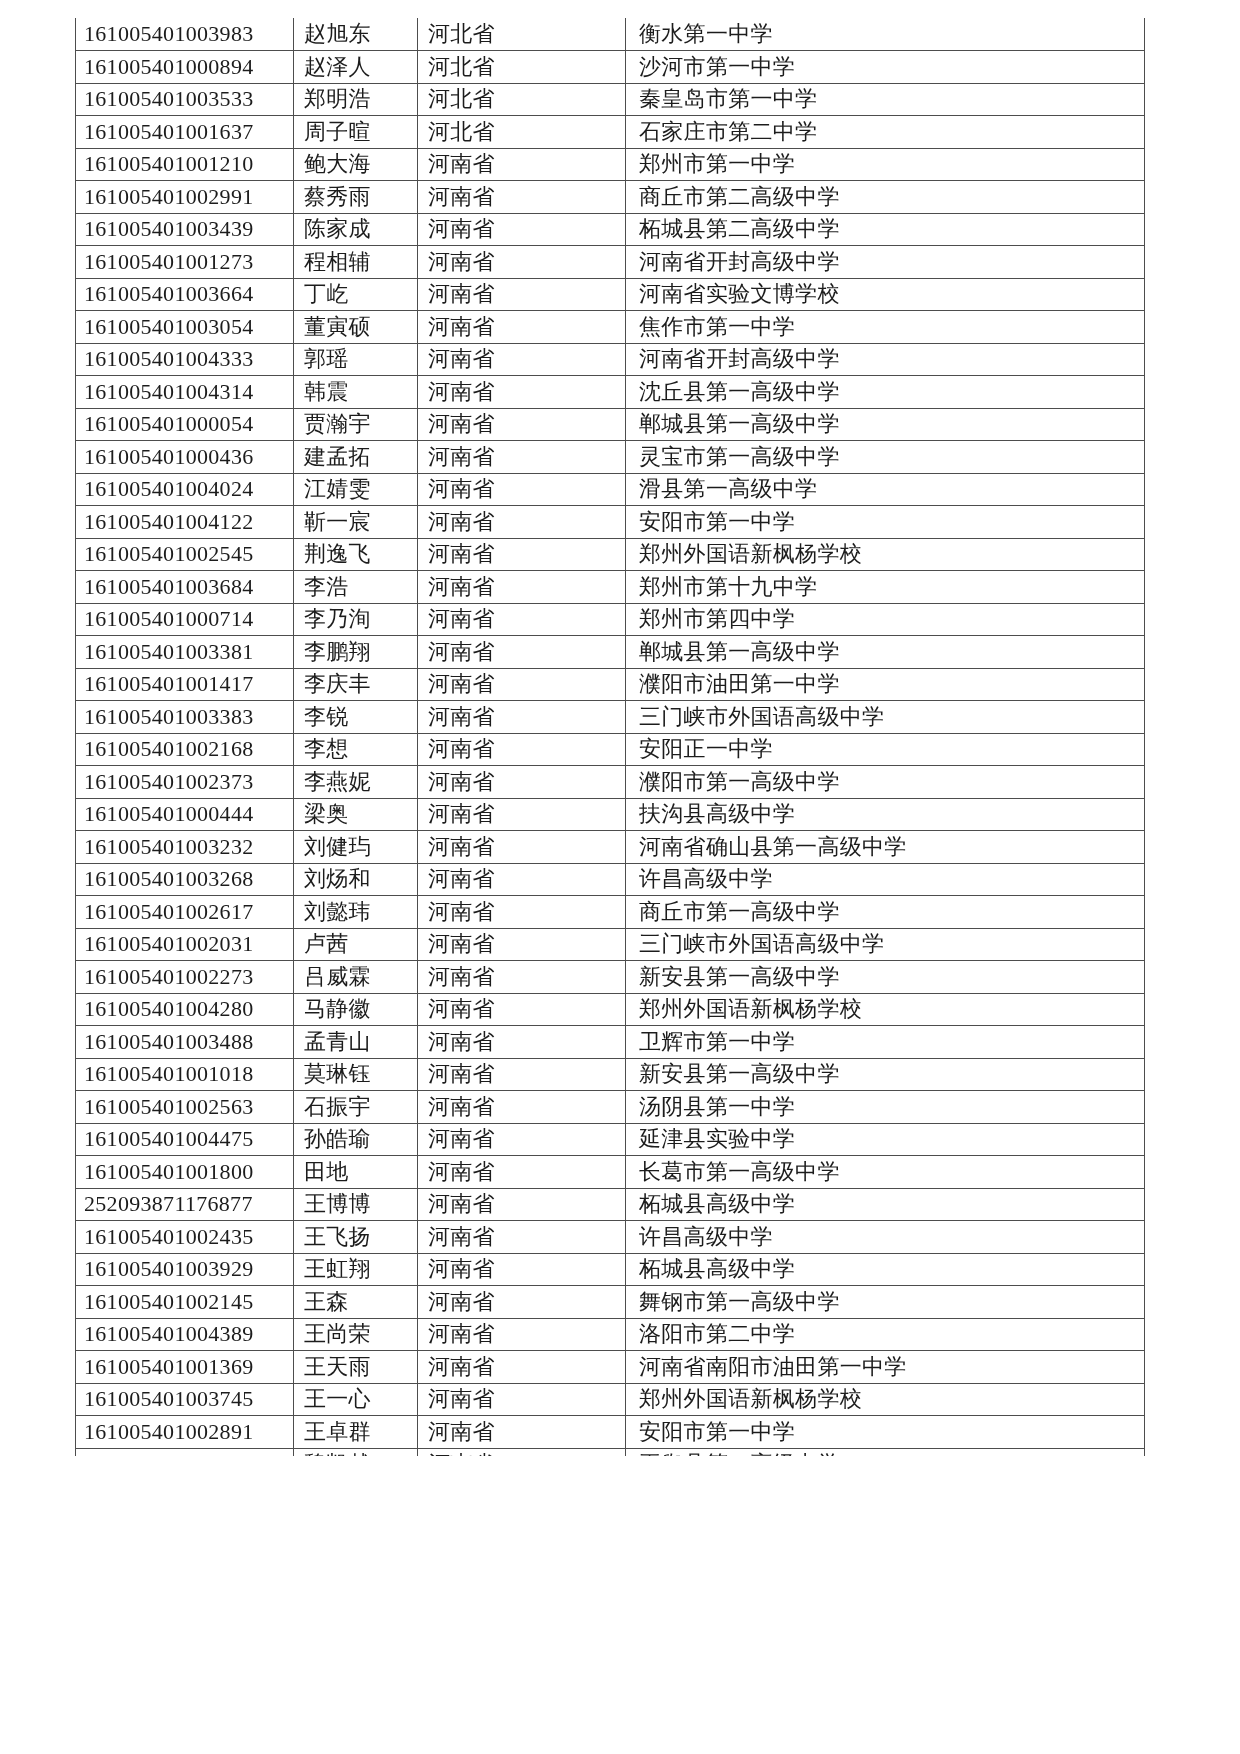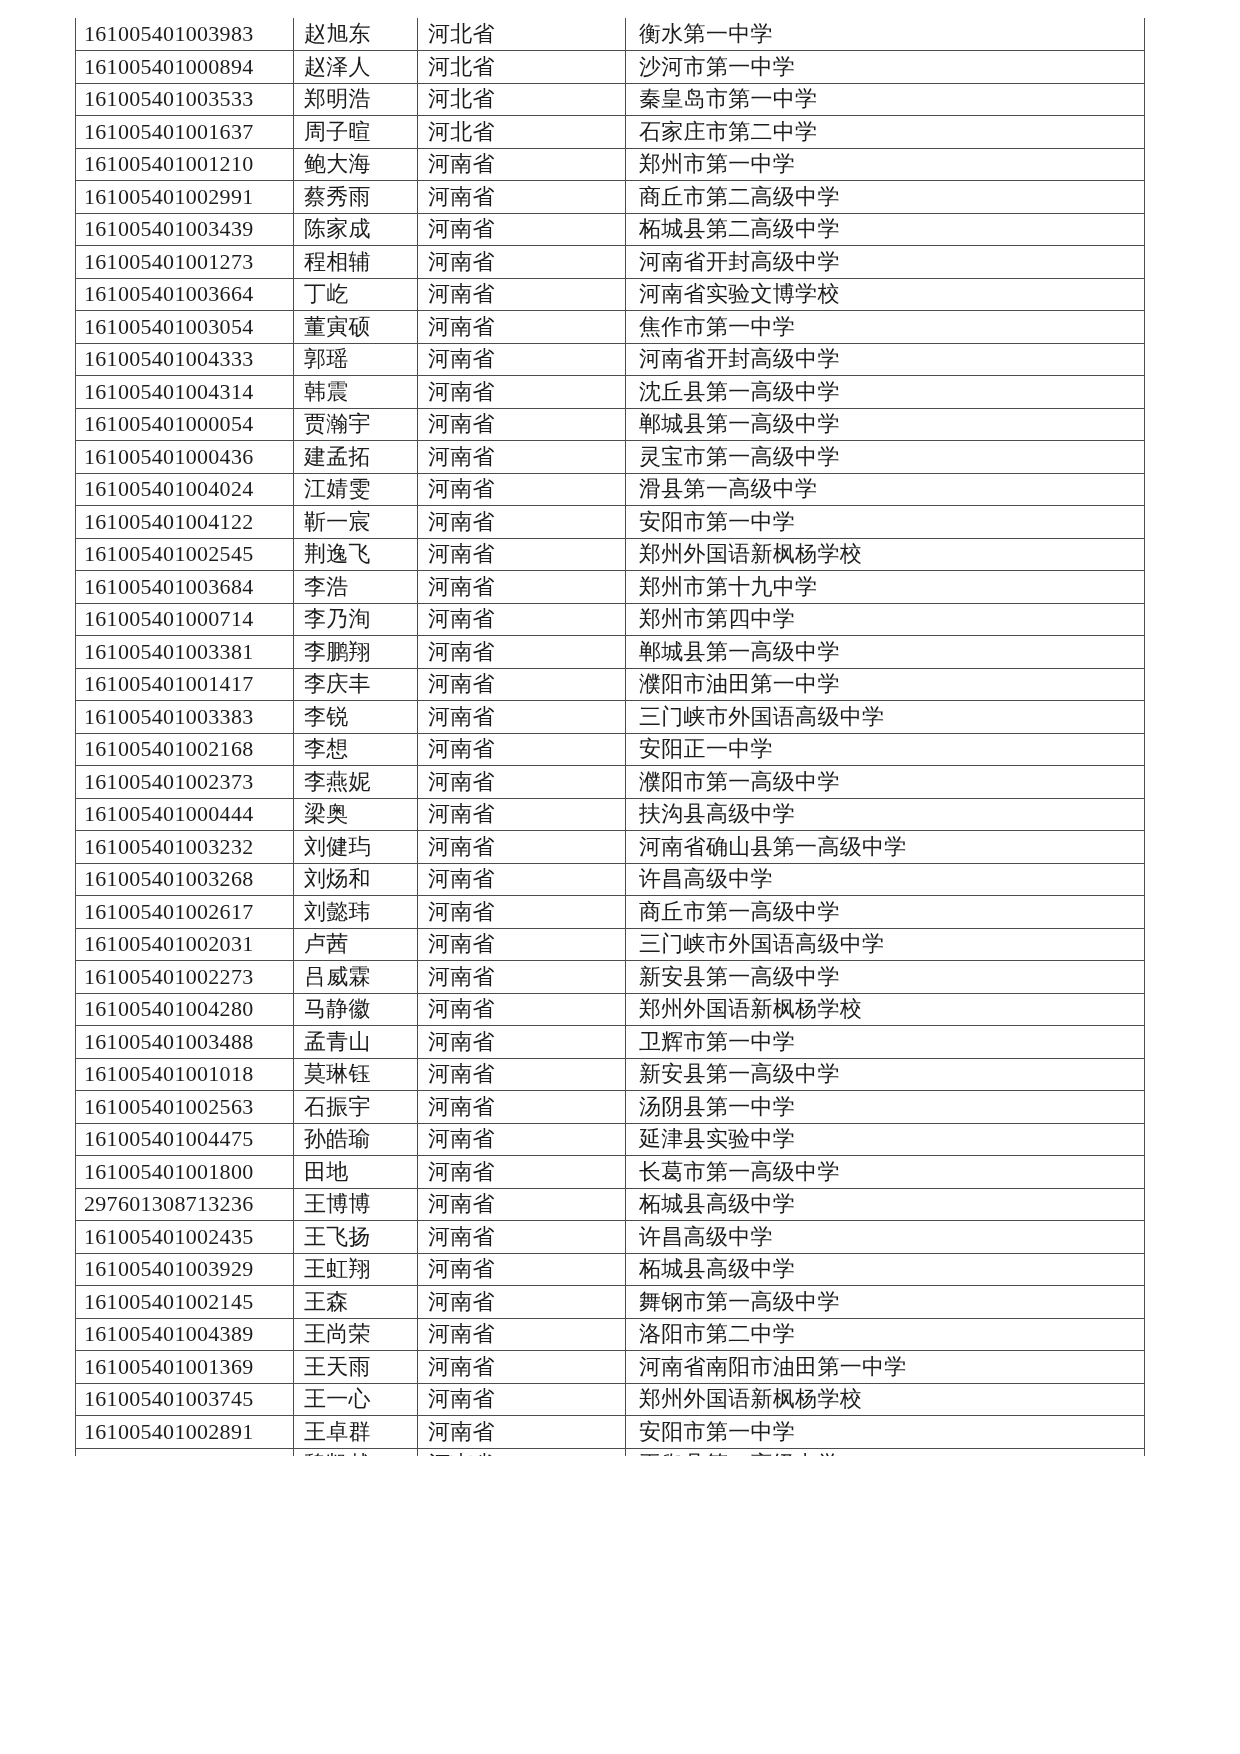--- a/index.html
+++ b/index.html
@@ -272,21 +272,21 @@
           <td class="col-province">河南省</td>
           <td class="col-school">延津县实验中学</td>
         </tr>
         <tr>
           <td class="col-id">161005401001800</td>
           <td class="col-name">田地</td>
           <td class="col-province">河南省</td>
           <td class="col-school">长葛市第一高级中学</td>
         </tr>
         <tr>
-          <td class="col-id">297601308713236</td>
+          <td class="col-id">252093871176877</td>
           <td class="col-name">王博博</td>
           <td class="col-province">河南省</td>
           <td class="col-school">柘城县高级中学</td>
         </tr>
         <tr>
           <td class="col-id">161005401002435</td>
           <td class="col-name">王飞扬</td>
           <td class="col-province">河南省</td>
           <td class="col-school">许昌高级中学</td>
         </tr>

